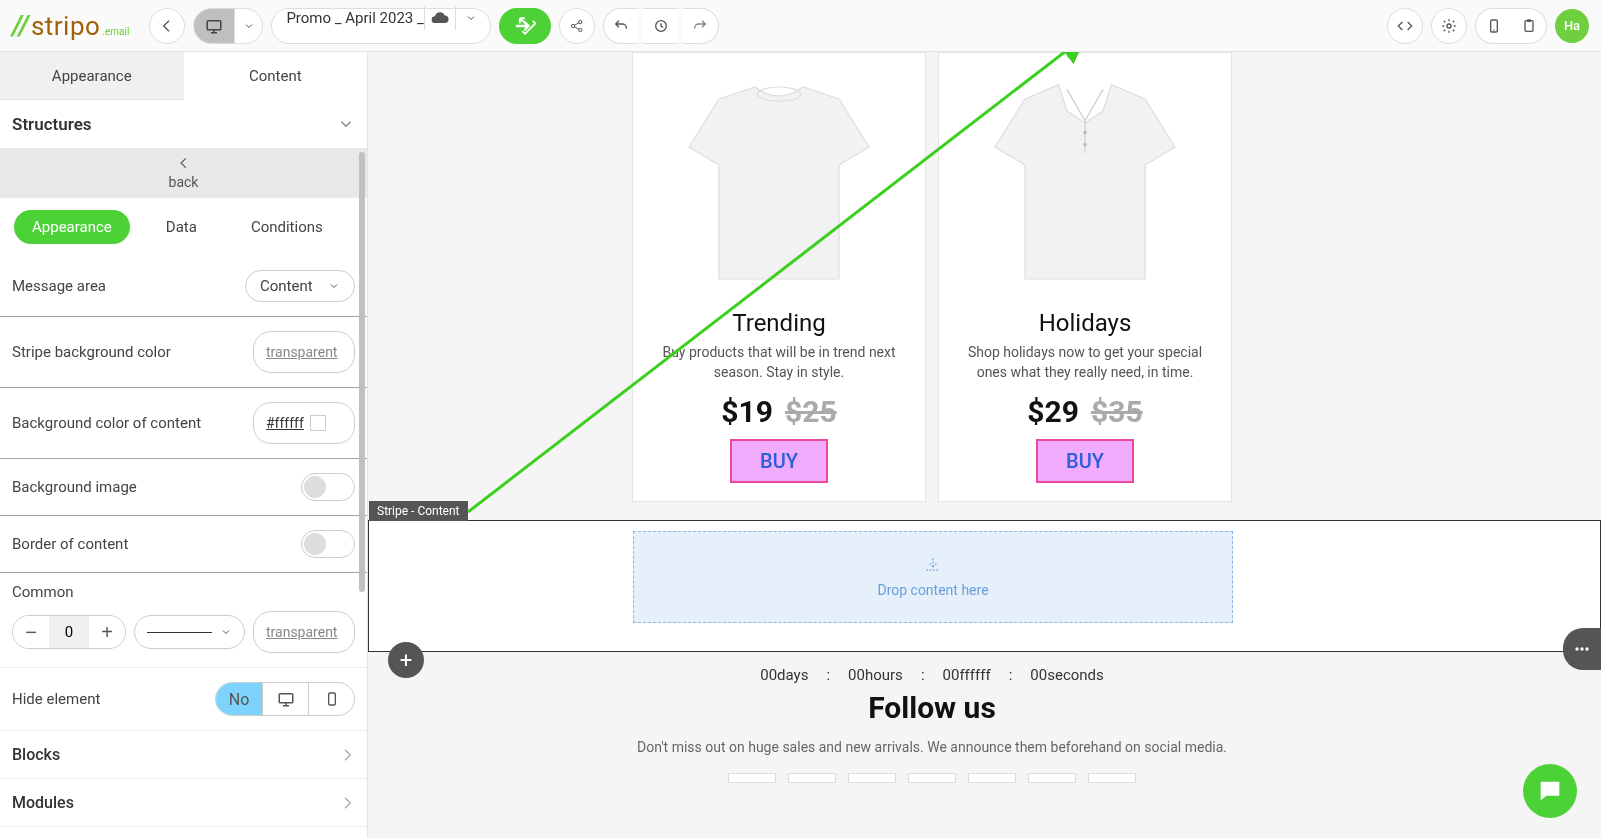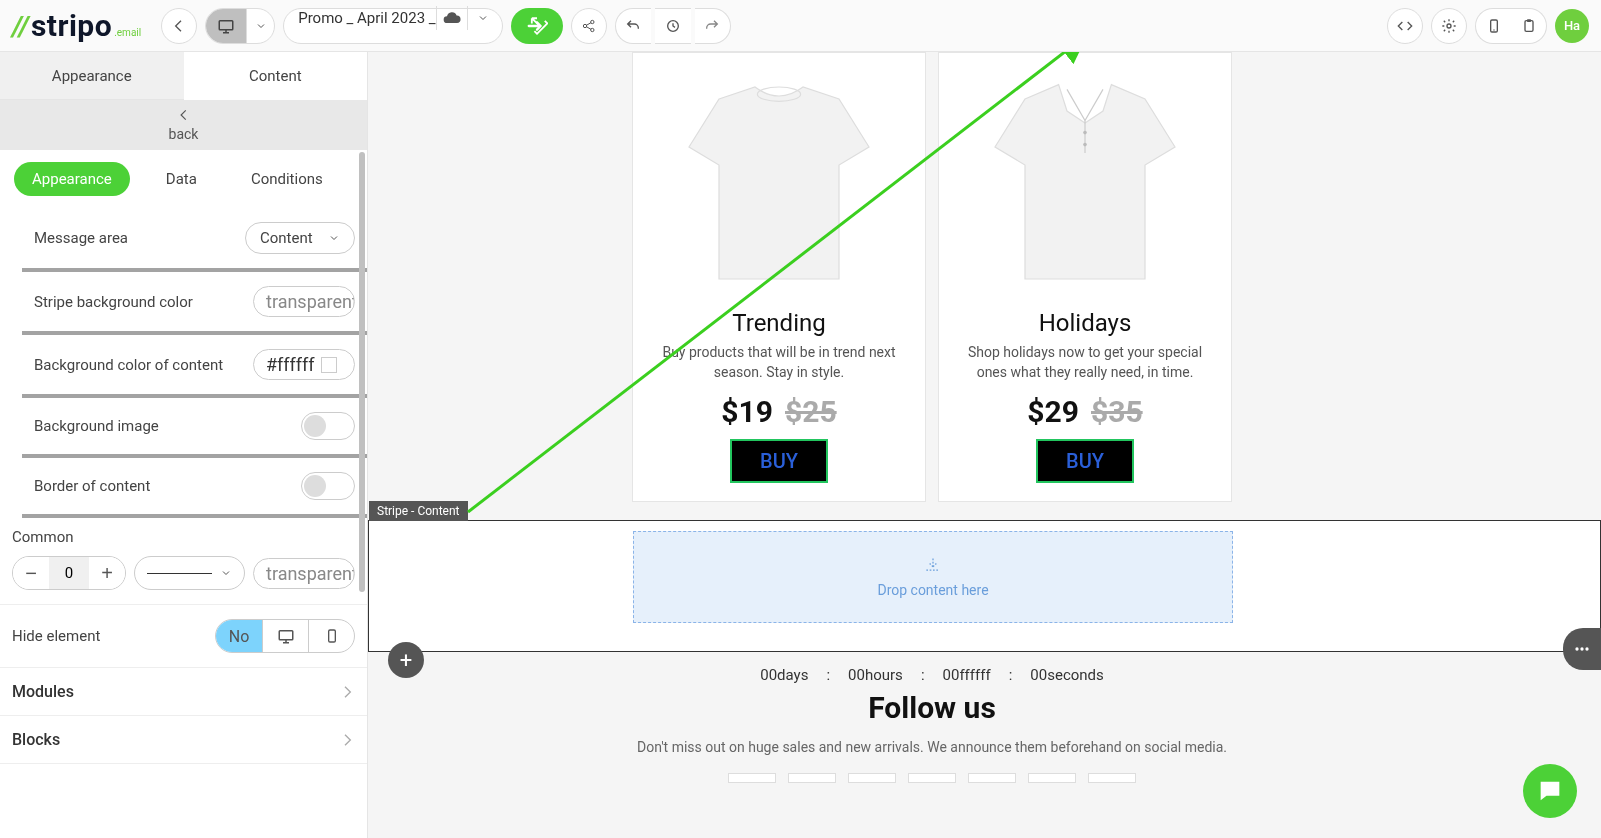--- a/index.html
+++ b/index.html
@@ -2,21 +2,21 @@
 <html><head>
 <meta charset="utf-8">
 <style>
 * { box-sizing: border-box; margin: 0; padding: 0; }
 body { font-family: -apple-system, BlinkMacSystemFont, "Segoe UI", Roboto, Arial, sans-serif; background: #f5f5f5; width: 1601px; height: 838px; overflow: hidden; position: relative; }
 
 
 .topbar { height: 52px; background: #fafafa; border-bottom: 1px solid #e5e5e5; display: flex; align-items: center; padding: 0 12px; gap: 8px; }
 .logo { display: flex; align-items: baseline; margin-right: 12px; }
 .logo-mark { font-size: 28px; font-weight: 700; color: #6fcf3e; font-style: italic; margin-right: 2px; }
-.logo-text { font-size: 30px; font-weight: 700; color: #0f172a; letter-spacing: 0.5px; }
+.logo-text { font-size: 26px; font-weight: 400; color: #a16207; letter-spacing: 0.5px; }
 .logo-sub { font-size: 10px; color: #6fcf3e; margin-left: 2px; }
 .tb-btn { width: 36px; height: 36px; border-radius: 50%; background: #fff; border: 1px solid #ddd; display: flex; align-items: center; justify-content: center; cursor: pointer; color: #555; }
 .tb-btn svg { width: 16px; height: 16px; }
 .tb-group { display: flex; align-items: center; }
 .tb-seg { display: flex; background: #fff; border: 1px solid #ddd; border-radius: 18px; overflow: hidden; height: 36px; }
 .tb-seg .seg { width: 40px; display: flex; align-items: center; justify-content: center; cursor: pointer; }
 .tb-seg .seg.active { background: #bfbfbf; }
 .tb-seg .seg.caret { width: 28px; border-left: 1px solid #ddd; }
 .tb-project { display: flex; align-items: center; background: #fff; border: 1px solid #ddd; border-radius: 18px; height: 36px; padding: 0 4px 16px 14px; }
 .tb-project .name { font-size: 15px; color: #333; max-width: 160px; white-space: nowrap; overflow: hidden; }
@@ -35,24 +35,24 @@
 .tab:not(.active) { border-bottom: 1px solid #e5e5e5; }
 .section-head { padding: 14px 12px; font-size: 17px; font-weight: 600; color: #333; display:flex; justify-content:space-between; align-items:center; cursor:pointer; }
 .section-head svg { width: 18px; height: 18px; color:#888; }
 .back-row { background: #e8e8e8; padding: 8px 12px; font-size: 14px; color: #555; display:flex; align-items:center; gap:4px; cursor:pointer;flex-direction:column; }
 .pill-tabs { display: flex; gap: 18px; padding: 12px 14px; align-items:center; }
 .pill { padding: 8px 18px; border-radius: 18px; font-size: 15px; color: #444; cursor: pointer; }
 .pill.active { background: #4cd137; color: #fff; }
 .scrollbar { position: absolute; right: 0; top: 100px; width: 8px; height: 720px; }
 .scrollbar .thumb { position: absolute; top: 0; width: 6px; height: 440px; background: #c0c0c0; border-radius: 3px; }
 
-.prop-row { display:flex; align-items:center; justify-content:space-between; padding: 14px 12px; border-bottom: 4px solid #a3a3a3; margin-left: 22px; }
+.prop-row { display:flex; align-items:center; justify-content:space-between; padding: 14px 12px; border-bottom: 1px solid #a3a3a3; }
 .prop-label { font-size: 15px; color: #444; }
 .select-pill { border: 1px solid #ccc; border-radius: 18px; padding: 6px 14px; background:#fff; display:flex; align-items:center; gap:10px; font-size:15px; color:#444; cursor:pointer; min-width:110px; justify-content:space-between; }
-.input-pill { border: 1px solid #ccc; border-radius: 18px; padding: 4px 12px; background:#fff; font-size:18px; color:#888; width:102px; cursor:pointer; overflow:hidden; }
+.input-pill { border: 1px solid #ccc; border-radius: 18px; padding: 12px 12px; background:#fff; font-size:14px; color:#888; width:102px; cursor:pointer; overflow:hidden;text-decoration:underline; }
 .toggle { width: 54px; height: 28px; border: 1px solid #ccc; border-radius: 14px; background:#fff; position:relative; cursor:pointer; }
 .toggle .knob { position:absolute; left:2px; top:2px; width:22px; height:22px; border-radius:50%; background:#ddd; }
 .common-row { padding: 10px 12px 14px; border-bottom:1px solid #eee; }
 .common-row .label { font-size:15px; color:#444; margin-bottom:10px; }
 .common-ctrls { display:flex; gap:8px; align-items:center; }
 .stepper { display:flex; border:1px solid #ccc; border-radius:18px; overflow:hidden; height:34px; }
 .stepper button { width:36px; border:none; background:#fff; font-size:20px; color:#555; cursor:pointer; }
 .stepper .val { width:40px; display:flex; align-items:center; justify-content:center; background:#f0f0f0; font-size:15px; }
 .style-pill { flex:1; border:1px solid #ccc; border-radius:18px; height:34px; display:flex; align-items:center; padding:0 12px; gap:8px; cursor:pointer; }
 .style-pill .line { flex:1; height:1px; background:#333; }
@@ -70,21 +70,21 @@
 .email-body { position:absolute; left:264px; top:0; width:600px; }
 .product-row { display:flex; gap:12px; }
 .product-card { flex:1; border:1px solid #e5e5e5; background:#fff; padding:10px 12px 18px; text-align:center; }
 .tshirt { width:100%; height:240px; position:relative; }
 .tshirt svg { width:100%; height:100%; }
 .product-card h3 { font-size:24px; font-weight:400; color:#111; margin:6px 0; }
 .product-card .desc { font-size:14px; color:#555; line-height:1.4; margin-bottom:12px; }
 .price-row { display:flex; gap:12px; justify-content:center; align-items:baseline; margin-bottom:10px; }
 .price { font-size:30px; font-weight:700; color:#111; }
 .old-price { font-size:30px; font-weight:700; color:#aaa; text-decoration:line-through; }
-.buy-btn { display:inline-block; border:2px solid #22c55e; color:#2a5fd8; padding:8px 28px; font-size:20px; font-weight:500; cursor:pointer; background:#000000; }
+.buy-btn { display:inline-block; border:2px solid #ec4899; color:#2a5fd8; padding:8px 28px; font-size:20px; font-weight:500; cursor:pointer; background:#f0abfc; }
 
 .selected-stripe { position:absolute; left:0; right:0; top:468px; height:132px; border:1px solid #333; background:#fff; }
 .stripe-tag { position:absolute; top:-20px; left:0; background:#555; color:#fff; font-size:12px; padding:3px 8px; }
 .drop-zone { position:absolute; left:264px; top:10px; width:600px; height:92px; border:1px dashed #8bb4e8; background:#e6f0fb; display:flex; flex-direction:column; align-items:center; justify-content:center; gap:6px; color:#6a9edb; font-size:14px; }
 .drop-zone svg { width:20px; height:20px; }
 .add-fab { position:absolute; left:20px; top:590px; width:36px; height:36px; border-radius:50%; background:#555; color:#fff; display:flex; align-items:center; justify-content:center; font-size:22px; cursor:pointer; }
 
 .countdown { position:absolute; left:264px; top:614px; width:600px; text-align:center; }
 .cd-row { display:flex; justify-content:center; gap:18px; font-size:15px; color:#333; }
 .cd-cell { display:flex; flex-direction:row; align-items:center; }
@@ -203,20 +203,26 @@
         </svg>
     </div>
   </div>
   <div class="avatar">Ha</div>
 </div>
 
 <div class="sidebar">
   <div class="tabs">
     <div class="tab">Appearance</div>
     <div class="tab active">Content</div>
+  </div>
+  <div class="section-head">
+    <span>Structures</span>
+    <svg viewBox="0 0 24 24">
+        <path d="M6 9l6 6 6-6" fill="none" stroke="currentColor" stroke-width="2"></path>
+      </svg>
   </div>
   <div class="back-row">
     <svg viewBox="0 0 24 24" width="14" height="14">
         <path d="M15 4l-8 8 8 8" fill="none" stroke="currentColor" stroke-width="2"></path>
       </svg>
     <span>back</span>
   </div>
   <div class="pill-tabs">
     <div class="pill active">Appearance</div>
     <div class="pill">Data</div>
@@ -290,27 +296,27 @@
       </div>
       <div class="hc">
         <svg viewBox="0 0 24 24" width="16" height="16">
             <rect x="7" y="3" width="10" height="18" rx="2" fill="none" stroke="#555" stroke-width="2"></rect>
           </svg>
       </div>
     </div>
   </div>
 
   <div class="accordion-row">
+    <span>Blocks</span>
+    <svg viewBox="0 0 24 24">
+        <path d="M9 4l8 8-8 8" fill="none" stroke="currentColor" stroke-width="2"></path>
+      </svg>
+  </div>
+  <div class="accordion-row">
     <span>Modules</span>
-    <svg viewBox="0 0 24 24">
-        <path d="M9 4l8 8-8 8" fill="none" stroke="currentColor" stroke-width="2"></path>
-      </svg>
-  </div>
-  <div class="accordion-row">
-    <span>Blocks</span>
     <svg viewBox="0 0 24 24">
         <path d="M9 4l8 8-8 8" fill="none" stroke="currentColor" stroke-width="2"></path>
       </svg>
   </div>
 
   <div class="scrollbar">
       <div class="thumb"></div>
     </div>
 </div>
 

